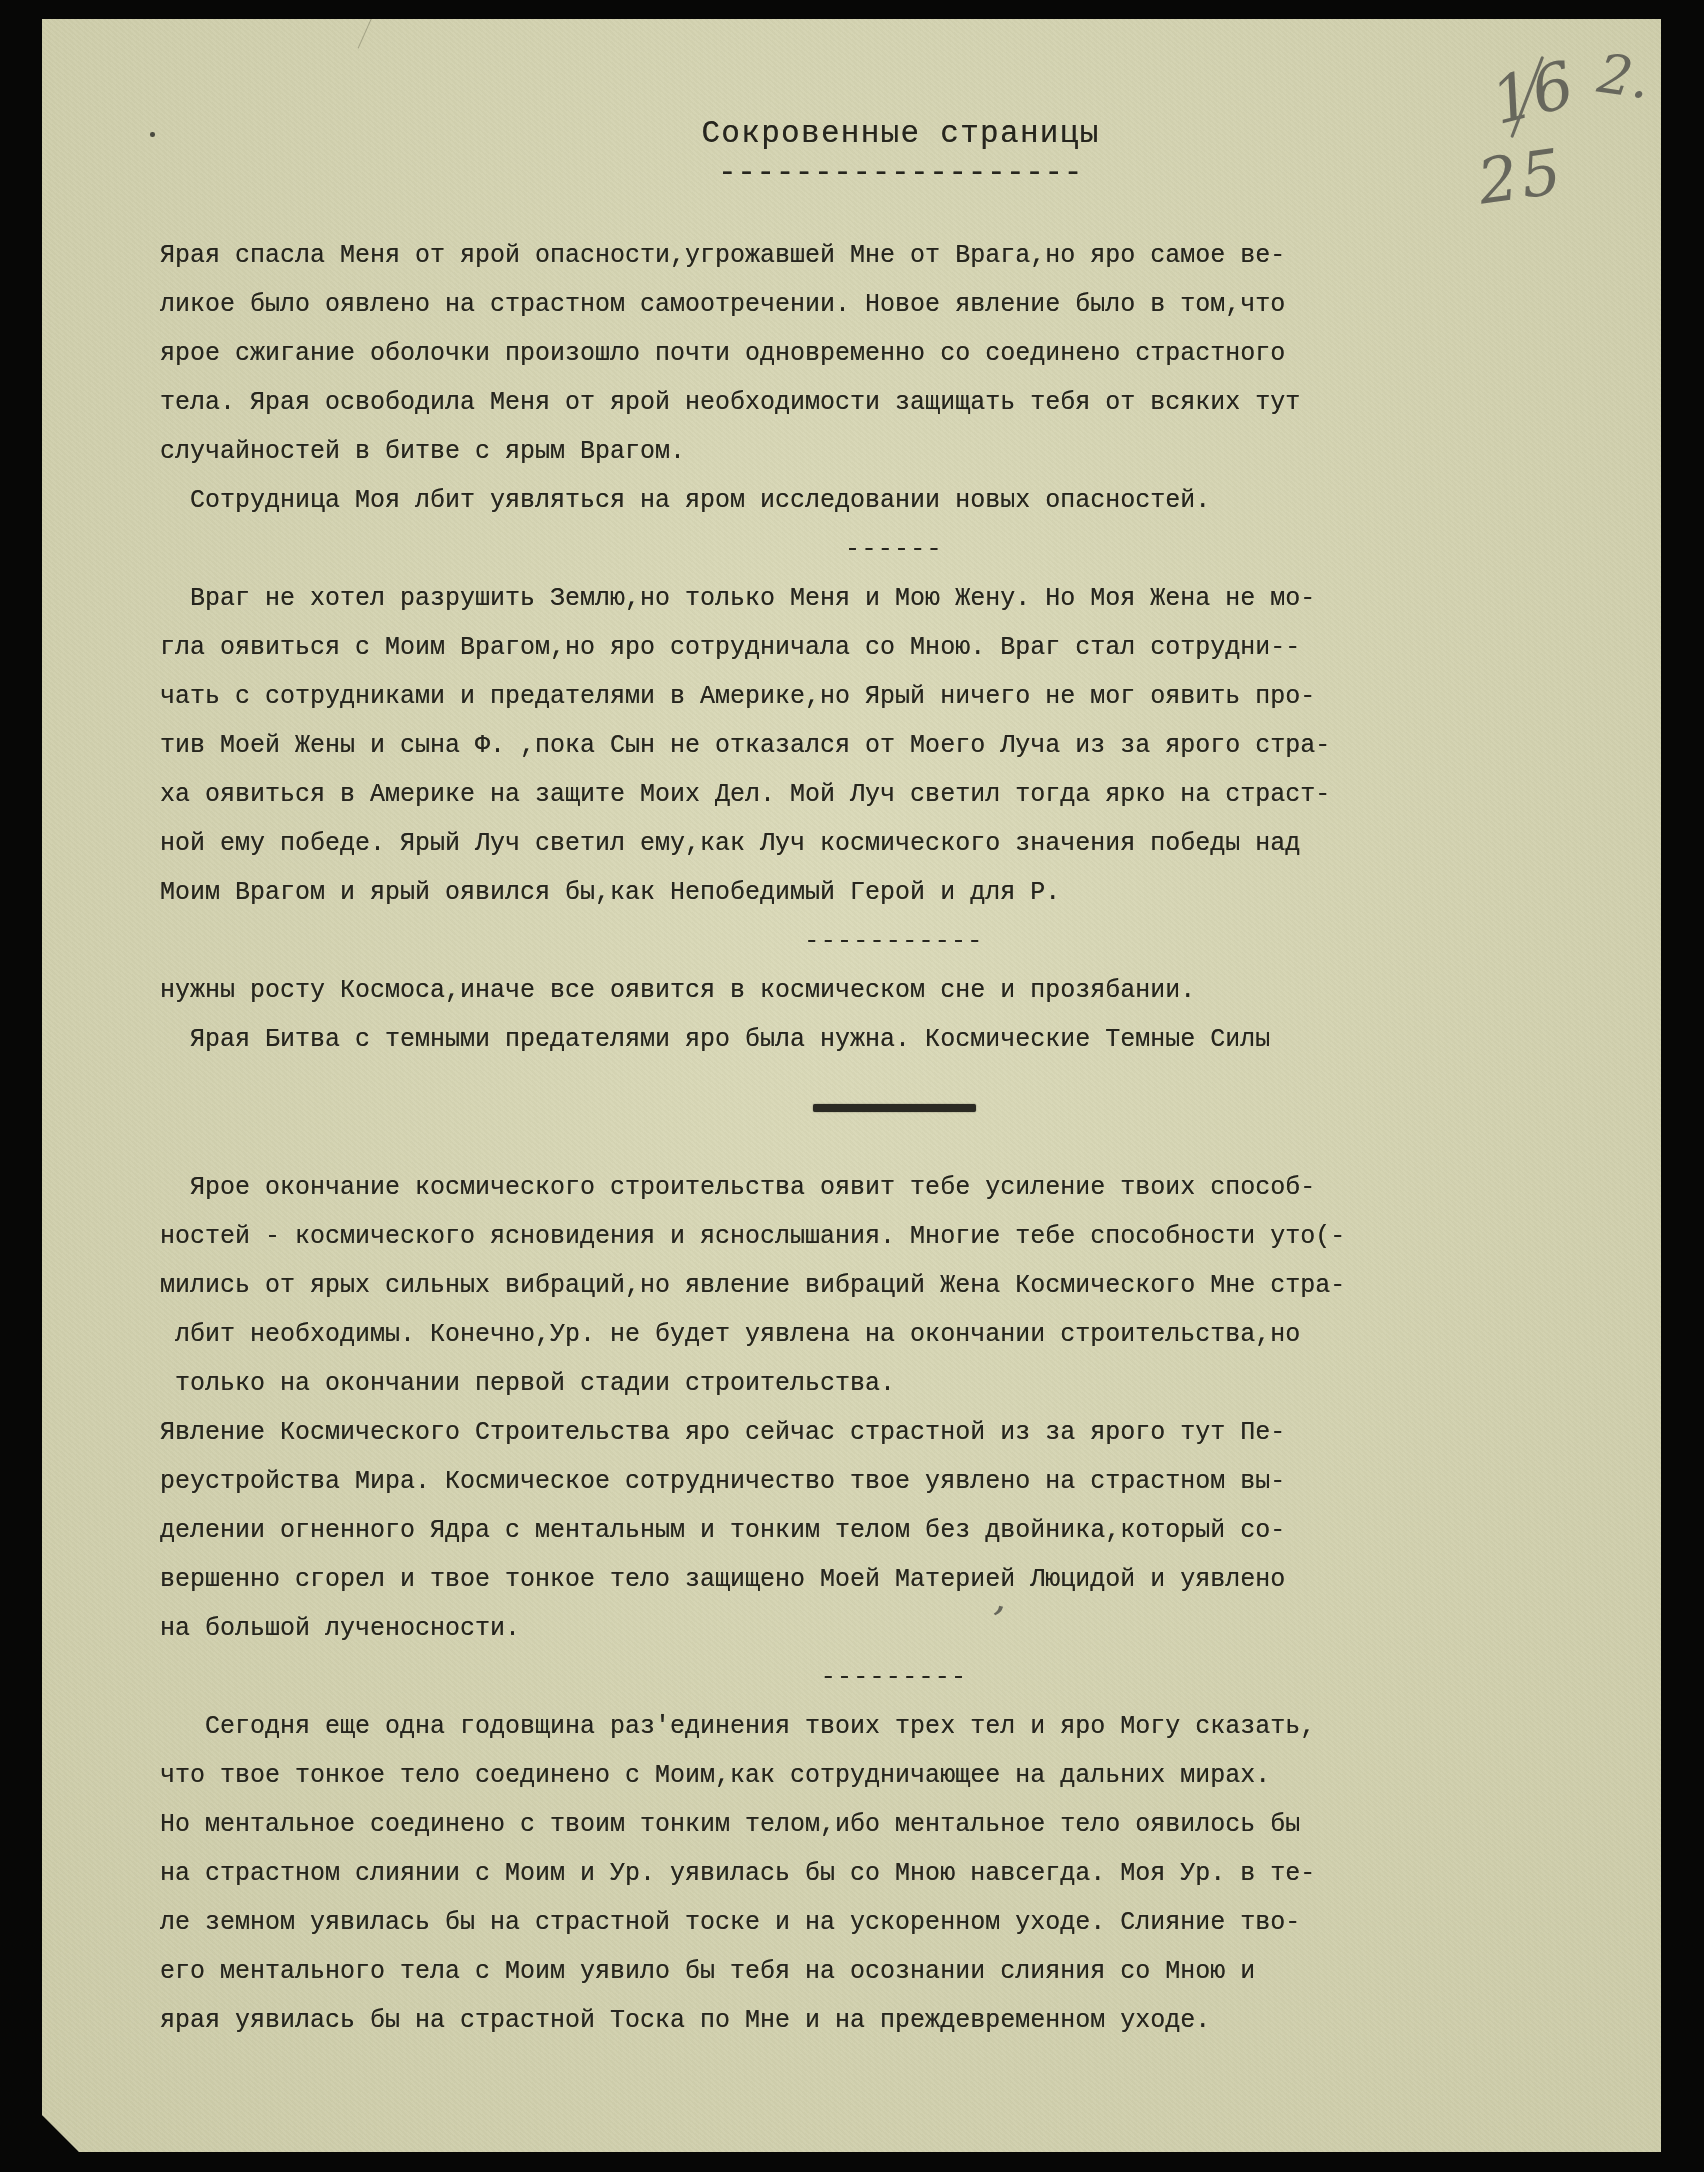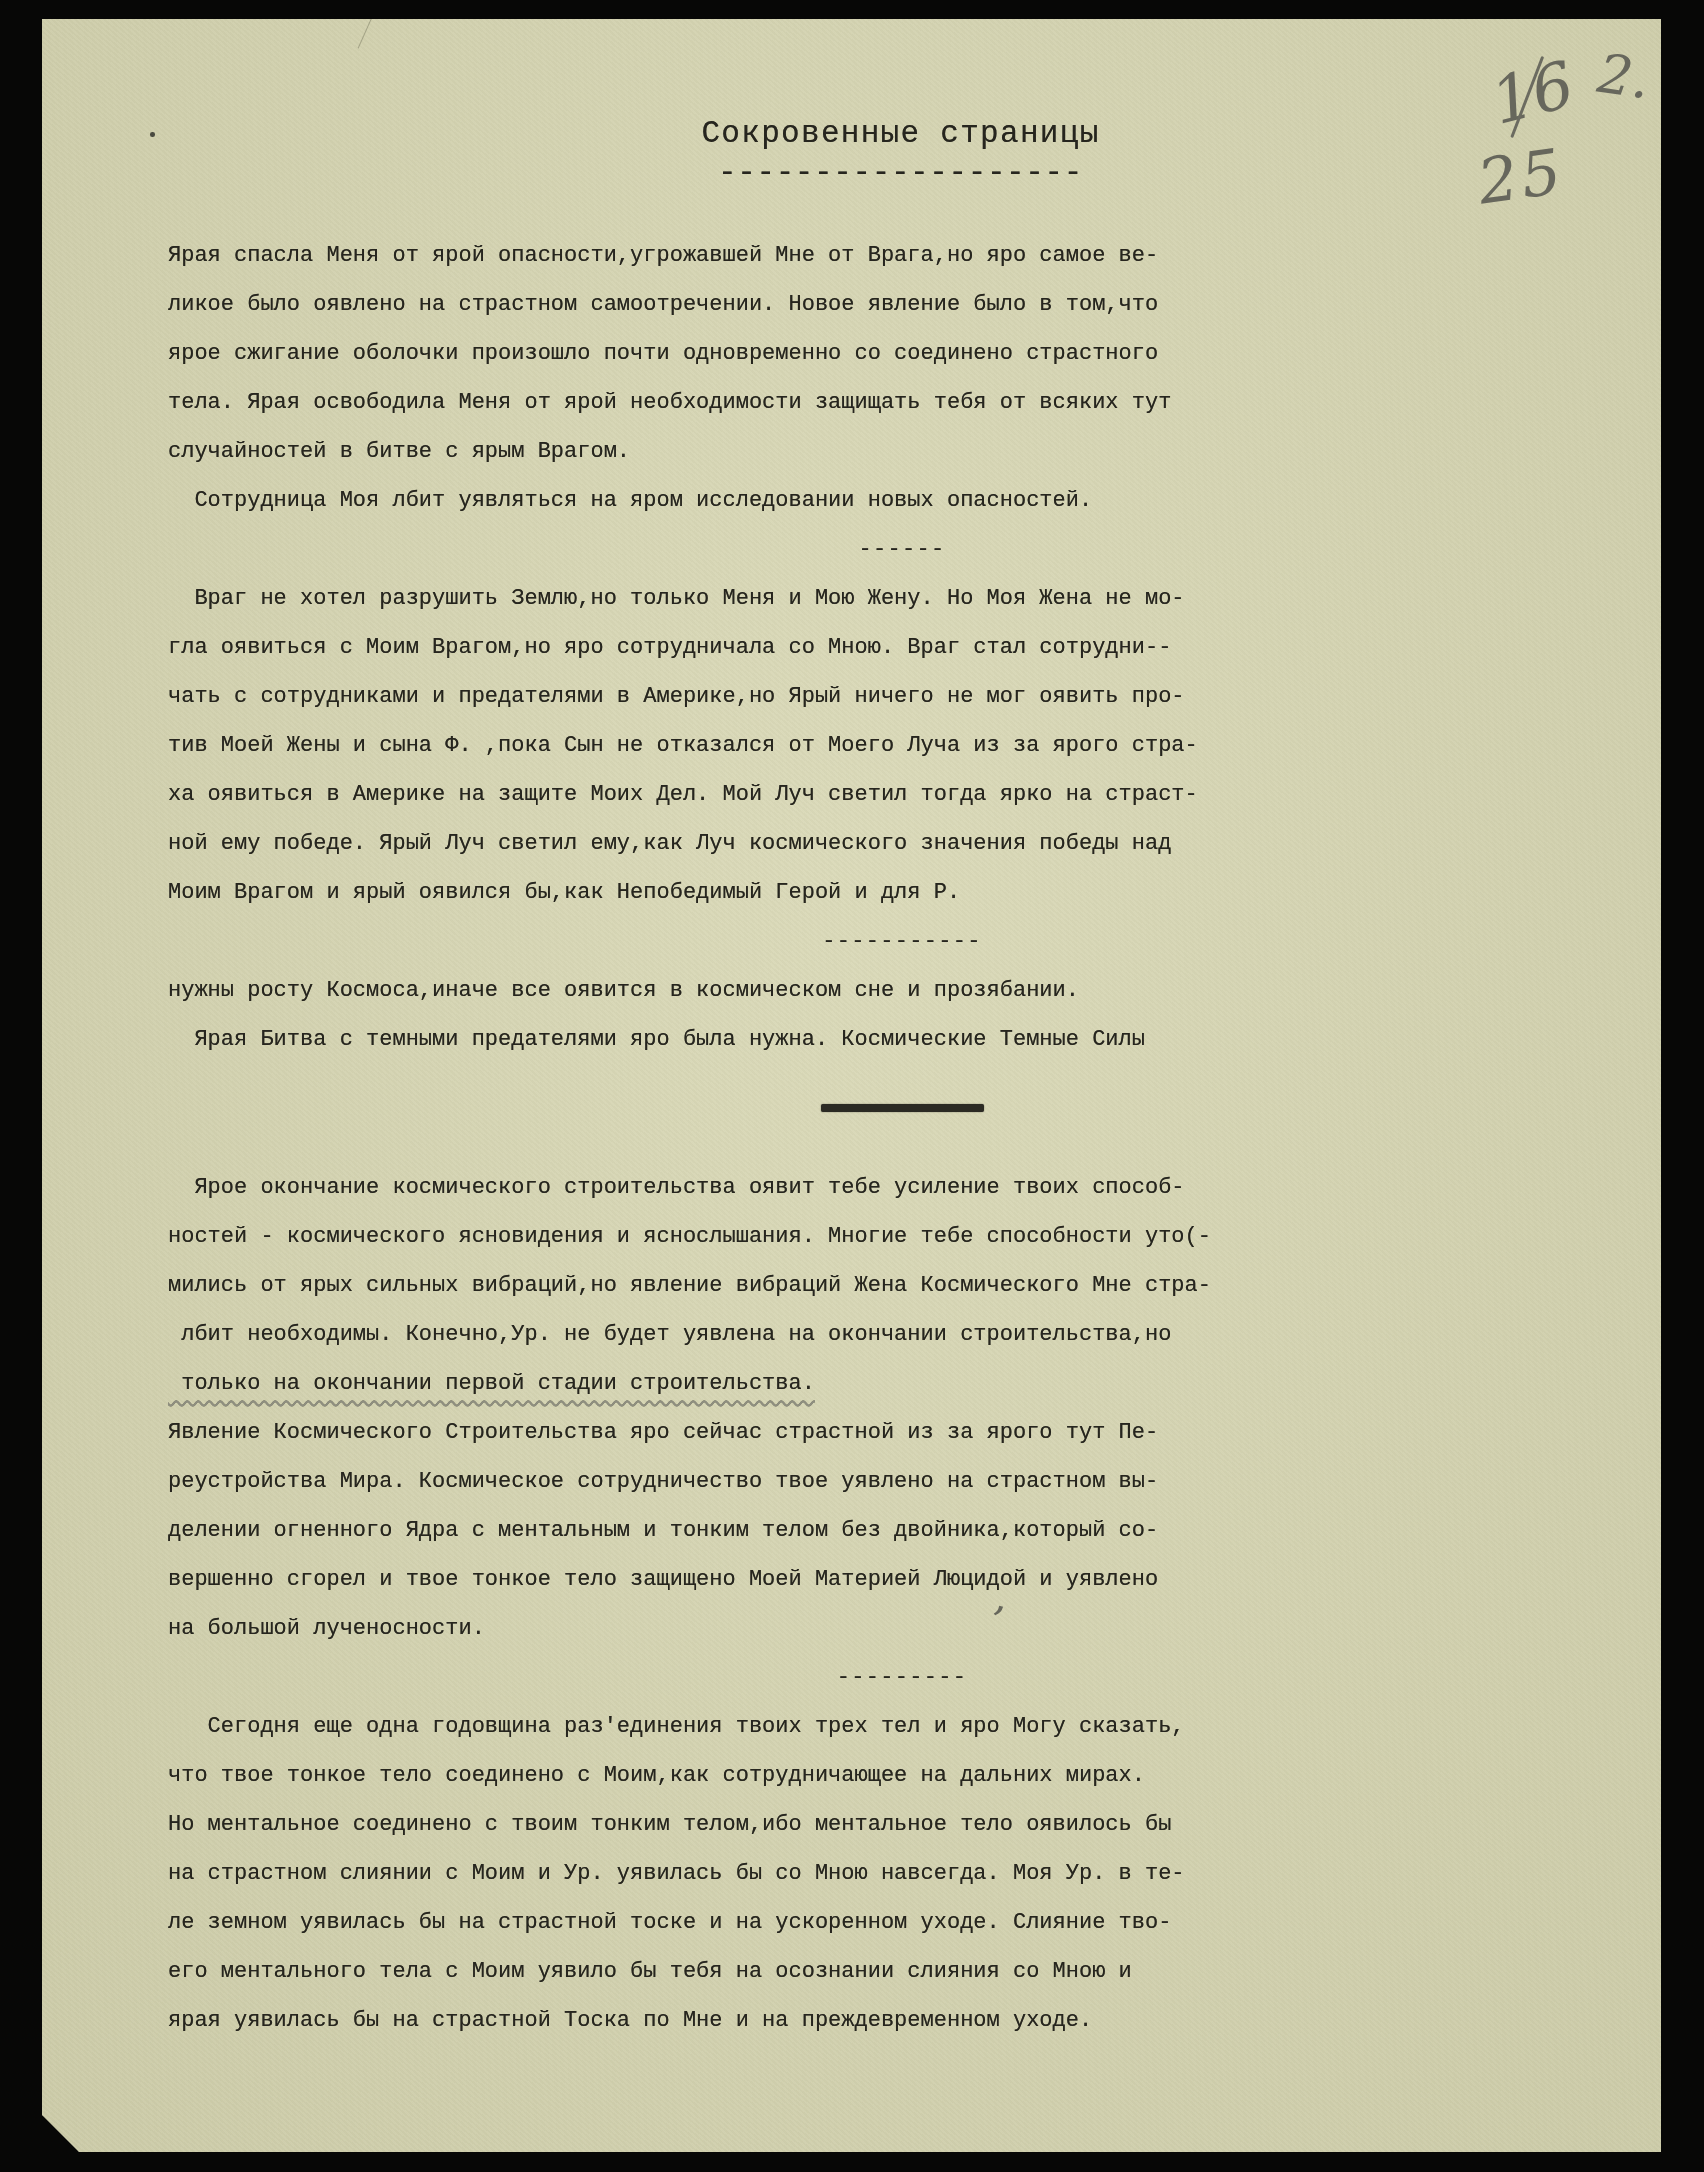--- a/index.html
+++ b/index.html
@@ -40,29 +40,27 @@
     color:#26251e;
     text-shadow:0 0 0.6px rgba(35,35,28,0.65);
     margin-top:3.8px;
     white-space:pre;
   }
   .text-area{
     position:absolute;
     left:118px;top:212px;
     width:1468px;
     color:#26251e;
-    font-size:22px;
+    font-size:25px;
     line-height:49px;
     text-shadow:0 0 0.6px rgba(35,35,28,0.62);
-    margin-left:8px;
   }
   .paragraph{margin:0;}
   .line{white-space:pre;}
   .pencil-underline{
-    text-decoration:underline;
     text-decoration-style:wavy;
     text-decoration-color:#8f8f80;
     text-decoration-thickness:1.9px;
     text-underline-offset:11px;
   }
   .separator{
     text-align:center;
     white-space:pre;
     letter-spacing:1.3px;
   }

